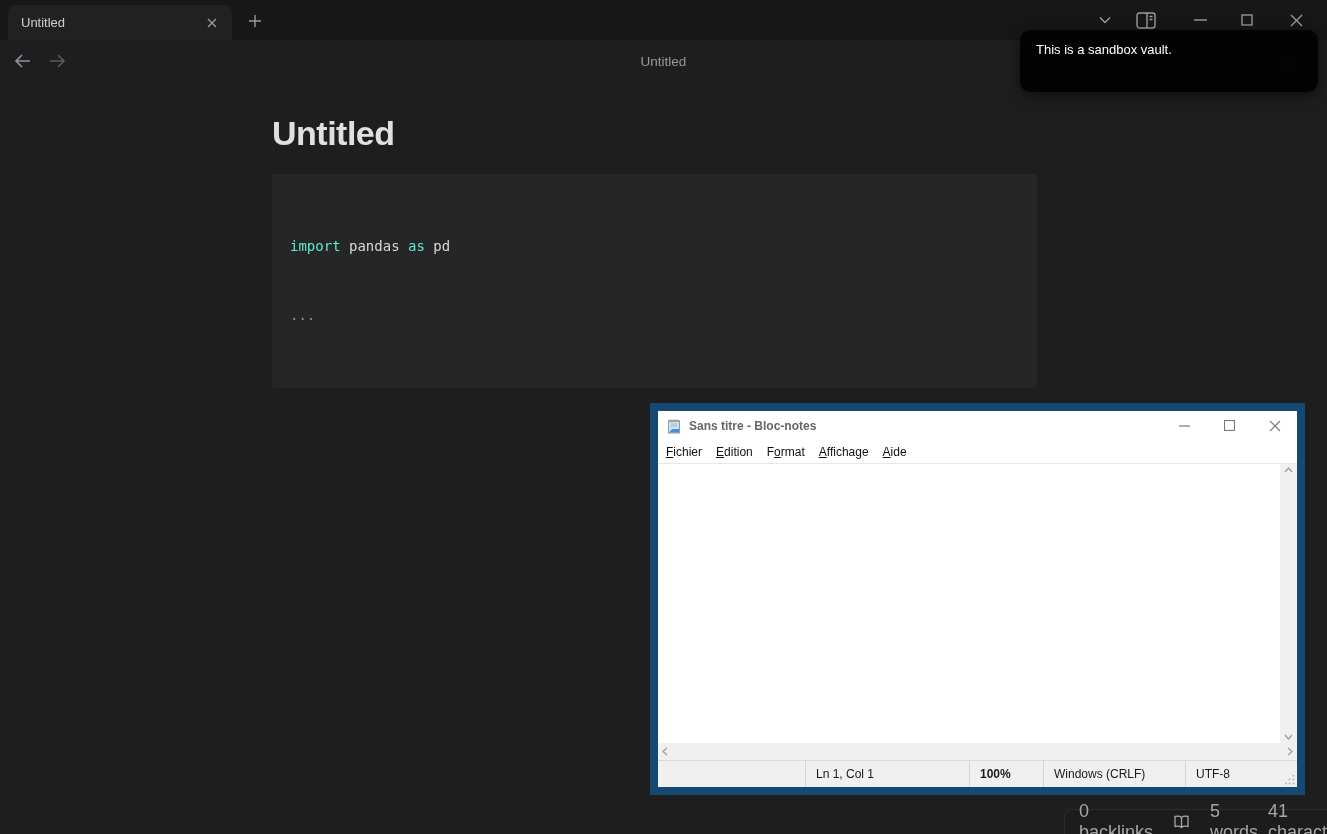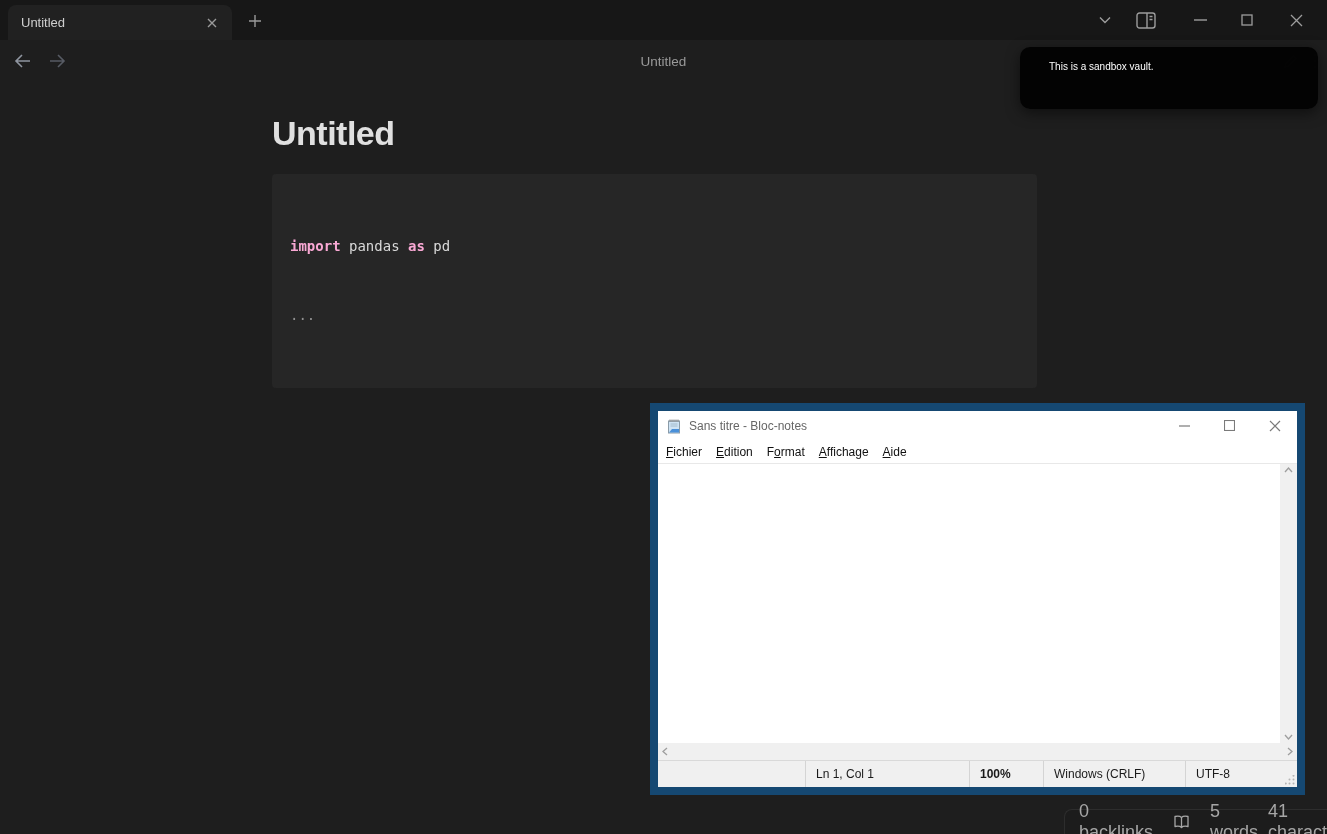--- a/index.html
+++ b/index.html
@@ -35,56 +35,56 @@
 
   
   .view-header { position:absolute; left:0; top:40px; width:1327px; height:42px; display:flex; align-items:center; }
   .nav-arrows { position:absolute; left:12px; top:0; height:42px; display:flex; align-items:center; gap:12px; }
   .nav-btn { width:22px; height:22px; display:flex; align-items:center; justify-content:center; border-radius:4px; cursor:pointer; }
   .vh-title { width:100%; text-align:center; font-size:13.5px; color:#9a9a9a; }
   .vh-actions { position:absolute; right:10px; top:0; height:42px; display:flex; align-items:center; gap:14px; z-index:1; }
 
   
   .tooltip {
-    position:absolute; left:1020px; top:47px; width:298px; height:62px;
+    position:absolute; left:1020px; top:30px; width:298px; height:62px;
     background:rgba(2,2,2,0.95); border-radius:10px; z-index:5;
-    padding:10px 29px; color:#ffffff; font-size:10px; line-height:20px;
+    padding:10px 16px; color:#ffffff; font-size:13px; line-height:20px;
     box-shadow:0 4px 14px rgba(0,0,0,0.5);
   }
 
   
   .note { position:absolute; left:272px; top:114px; width:765px; }
   .note-title { font-size:34px; font-weight:700; color:#e0e0e0; letter-spacing:-0.5px; }
   .code-block {
     margin-top:21px; background:#262626; border-radius:4px;
     padding:15px 18px; font-family:"DejaVu Sans Mono", monospace;
     font-size:14px; line-height:23px; color:#d8d8d8; white-space:pre;
   }
-  .code-block .kw { color:#f9a8d4; font-weight:700; }
+  .code-block .kw { color:#5eead4; font-weight:400; }
   .code-block .cm { color:#909090; }
 
   
   .ob-status {
     position:absolute; right:0; bottom:0; width:263px; height:25px;
     background:#1c1c1c; border:1px solid #2d2d2d; border-right:none; border-bottom:none;
     border-top-left-radius:8px;
     display:flex; align-items:center; padding:0 10px 0 14px;
     color:#a6a6a6; font-size:18px; gap:10px;
   }
   .ob-status .sep-gap { width:2px; }
 
   
   .notepad {
     position:absolute; left:650px; top:403px; width:655px; height:392px;
     border:8px solid #154872; background:#ffffff;
     display:flex; flex-direction:column;
   }
   .np-titlebar { height:29px; background:#ffffff; display:flex; align-items:center; flex:0 0 auto; }
   .np-icon { margin-left:8px; width:16px; height:16px; flex:0 0 auto; }
-  .np-title { margin-left:7px; font-size:12px; color:#666666; flex:1; }
+  .np-title { margin-left:7px; font-size:12px; color:#666666; flex:1;font-weight:bold; }
   .np-btn { width:45px; height:29px; display:flex; align-items:center; justify-content:center; cursor:pointer; }
   .np-menubar { height:23px; display:flex; align-items:center; padding-left:1px; flex:0 0 auto; background:#ffffff; }
   .np-menu { font-size:12px; color:#111111; padding:0 7px; height:100%; display:flex; align-items:center; cursor:pointer; }
   .np-menu .mn { text-decoration:underline; }
   .np-body { flex:1; display:flex; min-height:0; border-top:1px solid #e8e8e8; }
   .np-text { flex:1; background:#ffffff; }
   .np-vscroll { width:17px; background:#f0f0f0; display:flex; flex-direction:column; justify-content:space-between; align-items:center; padding:3px 0; }
   .np-hscroll { height:17px; background:#f0f0f0; display:flex; justify-content:space-between; align-items:center; padding:0 4px; flex:0 0 auto; }
   .np-statusbar {
     height:27px; background:#f0f0f0; border-top:1px solid #d9d9d9;

